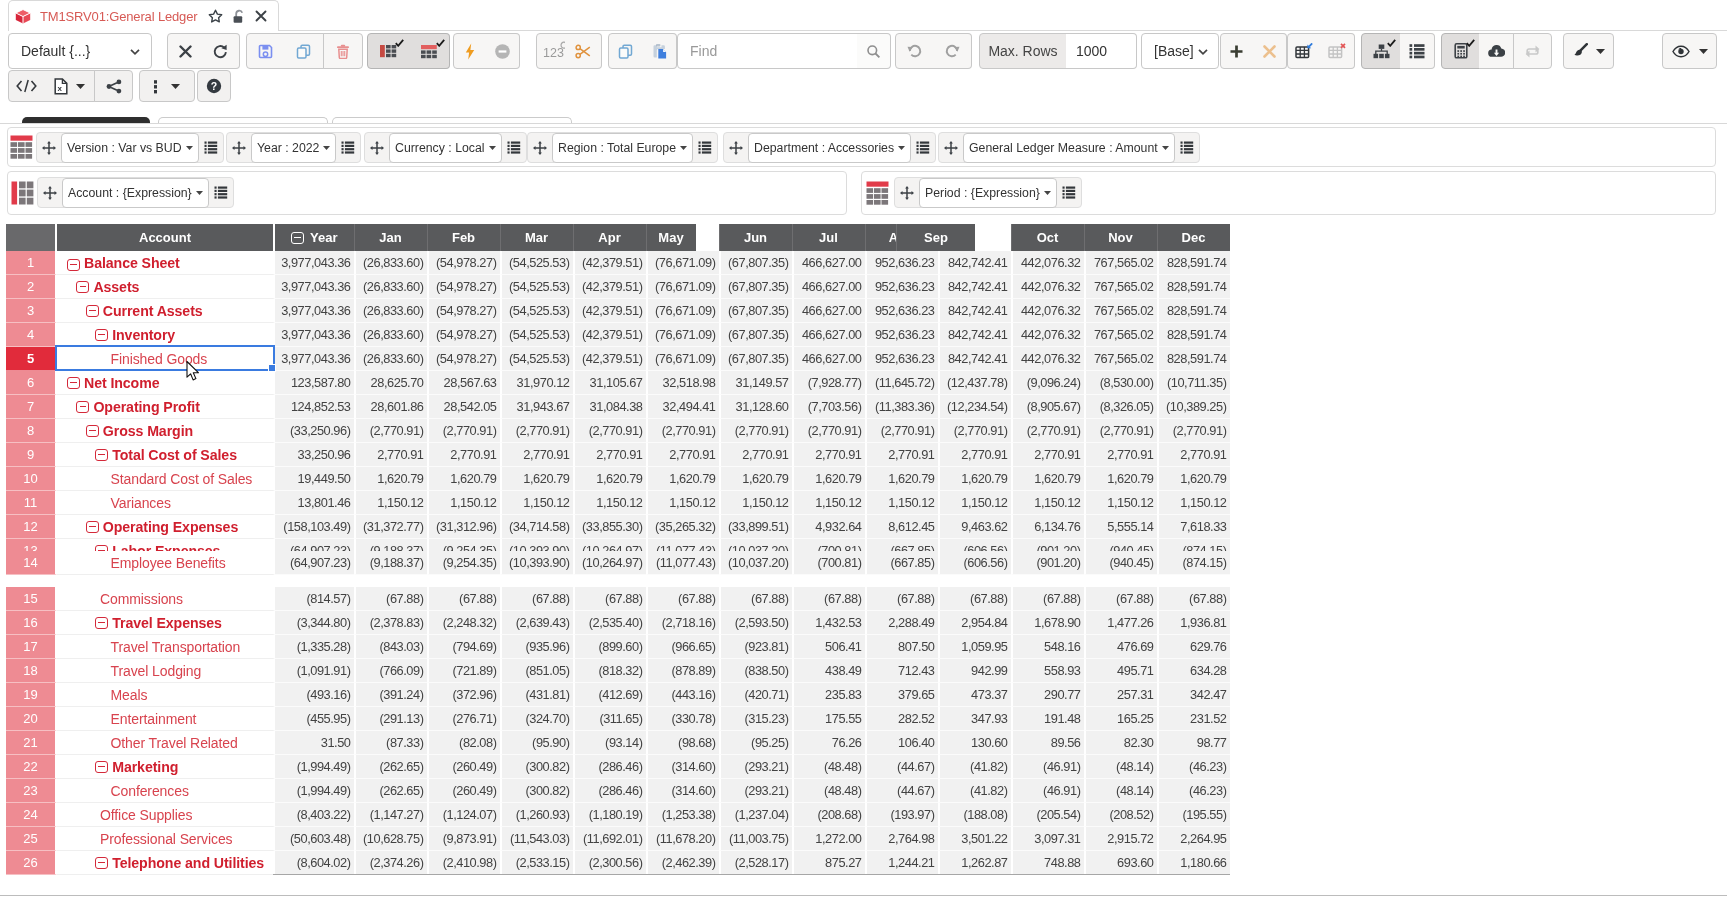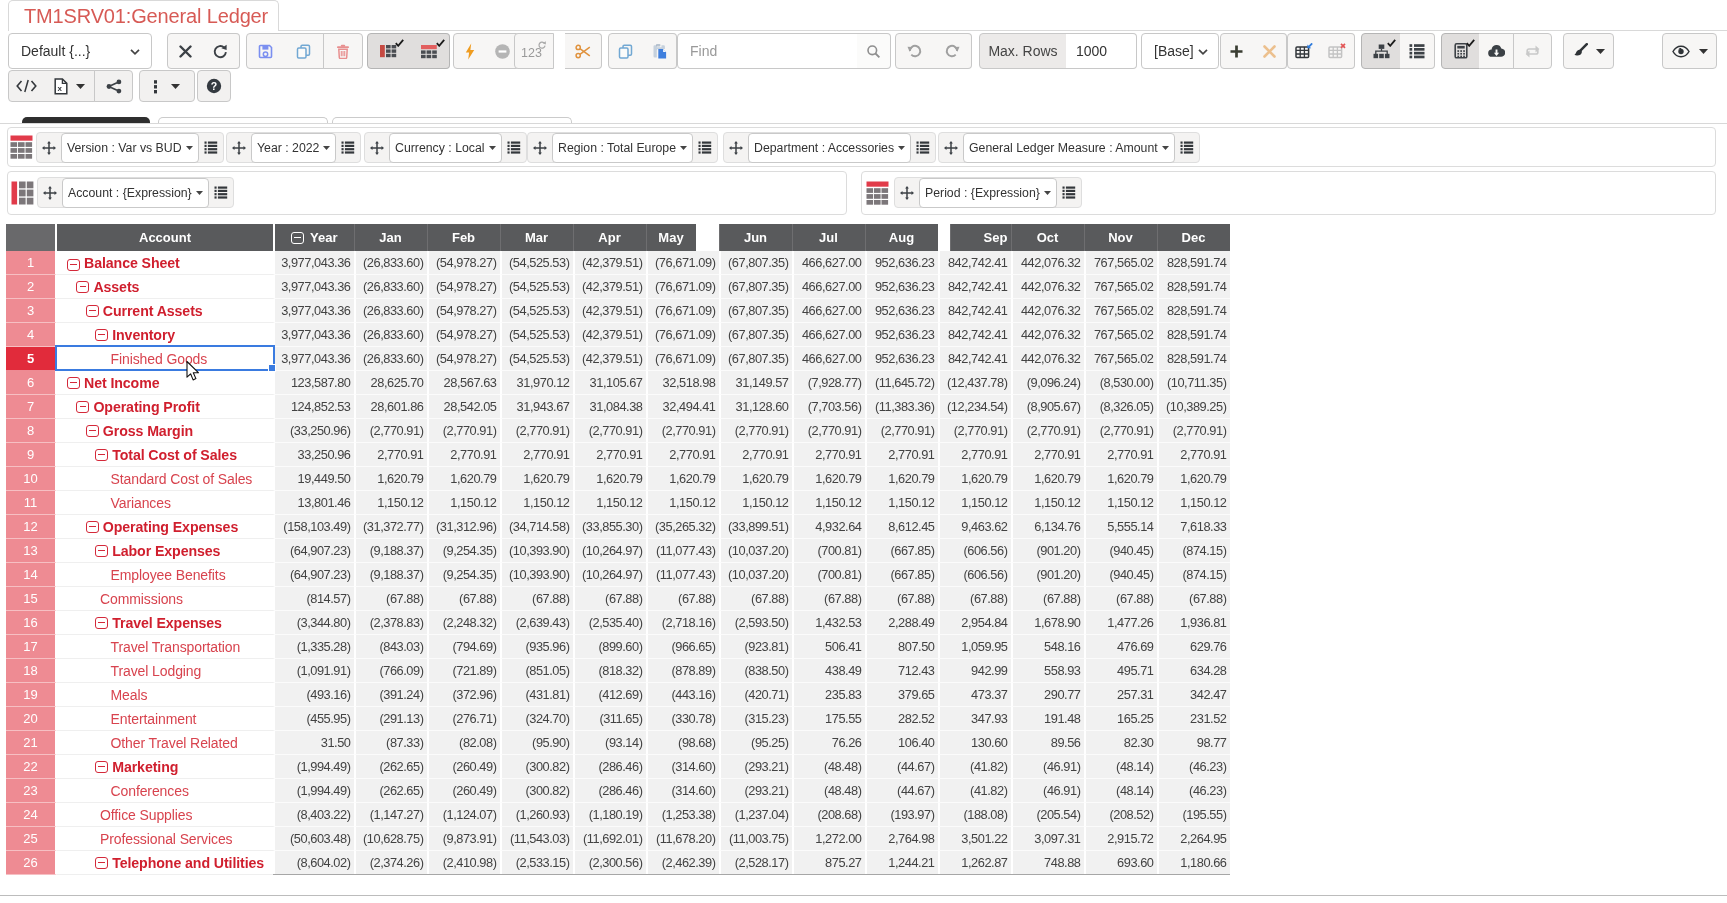--- a/index.html
+++ b/index.html
@@ -2,21 +2,21 @@
 <html><head><meta charset="utf-8"><title>t</title><style>
 *{box-sizing:border-box;margin:0;padding:0}
 html,body{width:1727px;height:903px;overflow:hidden;background:#fff;
 font-family:"Liberation Sans",sans-serif;}
 #app{position:relative;width:1727px;height:903px;background:#fff}
 .abs{position:absolute}
 
 .tabline{position:absolute;left:279px;right:0;top:30px;height:1px;background:#d9d9d9}
 .tab{position:absolute;left:8px;top:0;width:271px;height:31px;border:1px solid #d9d9d9;
 border-bottom:none;border-radius:5px 5px 0 0;background:#fff;display:flex;align-items:center;gap:9px;padding:0 6px}
-.tabtitle{color:#d75a55;font-size:20px;letter-spacing:-0.15px;white-space:nowrap;margin-right:2px}
+.tabtitle{color:#d75a55;font-size:13px;letter-spacing:-0.15px;white-space:nowrap;margin-right:2px}
 
 .btn{position:absolute;top:33px;height:36px;background:#f7f6f5;border:1px solid #c8c8c8;
 display:flex;align-items:center;justify-content:center}
 .btn2{top:70px;height:32px;background:#f2f1f0}
 .btn.first{border-radius:4px 0 0 4px}
 .btn.last{border-radius:0 4px 4px 0}
 .btn.only{border-radius:4px}
 .btn.mid{border-left:none}
 .btn.nl{border-left:none}
 .btn.active{background:#e0dedd;border-color:#b5b5b5}
@@ -151,21 +151,21 @@
       <svg width="10" height="17" viewBox="0 0 10 17" style="display:block">
         <polygon points="6.2,0.5 0.8,9.6 4.1,9.6 3.2,16.5 9.2,6.9 5.4,6.9" fill="#ef9c20"></polygon>
       </svg>
     </div>
 <div class="btn last nl" style="left:486px;width:34px;top:33px;height:36px;">
       <svg width="17" height="17" viewBox="0 0 17 17" style="display:block">
         <circle cx="8.5" cy="8.5" r="7.3" fill="#b5b5b5"></circle>
         <rect x="4.6" y="7.4" width="7.8" height="2.2" fill="#fff"></rect>
       </svg>
     </div>
-<div class="btn first" style="left:514px;width:40px;top:33px;height:36px;">
+<div class="btn first" style="left:536px;width:40px;top:33px;height:36px;">
       <svg width="26" height="20" viewBox="0 0 26 20" style="display:block">
         <text x="0" y="16" font-family="Liberation Sans" font-size="12.5" fill="#9a9a9a">123</text>
         <path d="M24 4.6a3 3 0 1 1-1-2.7" fill="none" stroke="#a8a8a8" stroke-width="1.2"></path>
         <polygon points="24.8,0.2 24.8,3.4 21.7,2.3" fill="#a8a8a8"></polygon>
       </svg>
     </div>
 <div class="btn last nl" style="left:565px;width:37px;top:33px;height:36px;">
       <svg width="16" height="15" viewBox="0 0 16 15" style="display:block">
         <circle cx="3.2" cy="3.4" r="2.1" fill="none" stroke="#e0923d" stroke-width="1.5"></circle>
         <circle cx="3.2" cy="11.6" r="2.1" fill="none" stroke="#e0923d" stroke-width="1.5"></circle>
@@ -591,21 +591,21 @@
 <div class="gh" style="left:57px;width:216px">Account</div>
 <div class="gh" style="left:275px;width:78.5px"><span class="ebox w" style="margin-right:6px"></span>Year</div>
 <div class="gh" style="left:353.5px;width:73px;border-left:1px solid #6e6e70">Jan</div>
 <div class="gh" style="left:426.5px;width:73px;border-left:1px solid #6e6e70">Feb</div>
 <div class="gh" style="left:499.5px;width:73px;border-left:1px solid #6e6e70">Mar</div>
 <div class="gh" style="left:572.5px;width:73px;border-left:1px solid #6e6e70">Apr</div>
 <div class="gh" style="left:645.5px;width:50px;border-left:1px solid #6e6e70">May</div>
 <div class="gh" style="left:718.5px;width:73px;border-left:1px solid #6e6e70">Jun</div>
 <div class="gh" style="left:791.5px;width:73px;border-left:1px solid #6e6e70">Jul</div>
 <div class="gh" style="left:864.5px;width:73px;border-left:1px solid #6e6e70">Aug</div>
-<div class="gh" style="left:950px;width:90px;border-left:1px solid #6e6e70">Sep</div>
+<div class="gh" style="left:896px;width:79px;border-left:1px solid #6e6e70">Sep</div>
 <div class="gh" style="left:1010.5px;width:73px;border-left:1px solid #6e6e70">Oct</div>
 <div class="gh" style="left:1083.5px;width:73px;border-left:1px solid #6e6e70">Nov</div>
 <div class="gh" style="left:1156.5px;width:73px;border-left:1px solid #6e6e70">Dec</div>
 <div class="grow" style="top:251px">
       <div class="cnum">1</div>
       <div class="cacct">
         <span style="padding-left:10.0px;display:flex;align-items:flex-end">
           <span class="ebox"></span>
           <span class="ctext">Balance Sheet</span>
         </span>
@@ -872,21 +872,21 @@
       <div class="cdat">(10,264.97)</div>
       <div class="cdat">(11,077.43)</div>
       <div class="cdat">(10,037.20)</div>
       <div class="cdat">(700.81)</div>
       <div class="cdat">(667.85)</div>
       <div class="cdat">(606.56)</div>
       <div class="cdat">(901.20)</div>
       <div class="cdat">(940.45)</div>
       <div class="cdat">(874.15)</div>
     </div>
-<div class="grow" style="top:563px">
+<div class="grow" style="top:551px">
       <div class="cnum">14</div>
       <div class="cacct">
         <span class="ltext" style="padding-left:53.5px">Employee Benefits</span>
       </div>
       <div class="cdat cyear">(64,907.23)</div>
       <div class="cdat">(9,188.37)</div>
       <div class="cdat">(9,254.35)</div>
       <div class="cdat">(10,393.90)</div>
       <div class="cdat">(10,264.97)</div>
       <div class="cdat">(11,077.43)</div>

